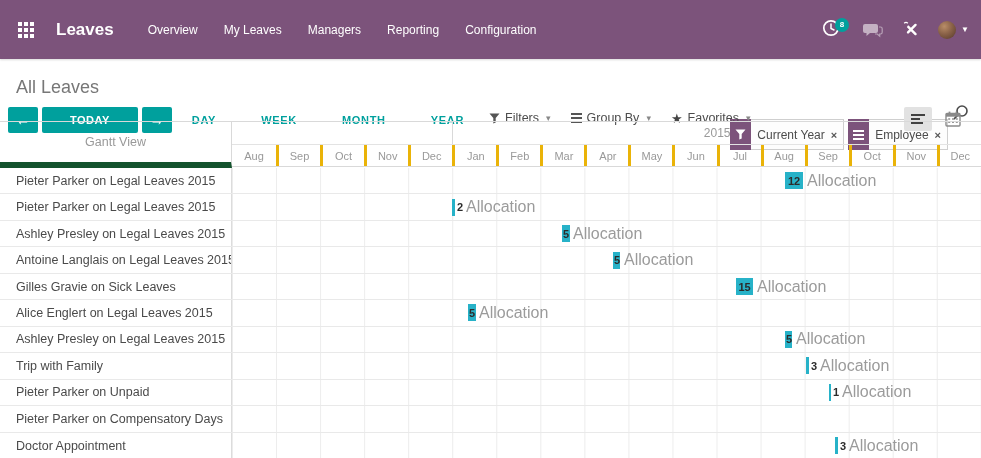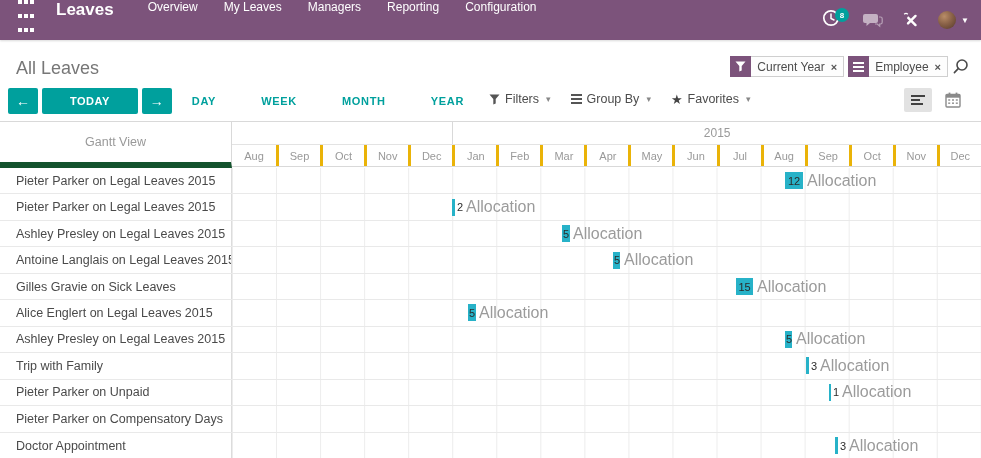--- a/index.html
+++ b/index.html
@@ -1,20 +1,20 @@
 <!DOCTYPE html>
 <html><head>
 <meta charset="utf-8">
 <style>
   * { margin:0; padding:0; box-sizing:border-box; }
   html,body { width:981px; height:458px; overflow:hidden; background:#fff;
     font-family:"Liberation Sans", sans-serif; }
 
   
-  .navbar { height:40px; background:#7c537b; display:flex; 
+  .navbar { height:59px; background:#7c537b; display:flex; align-items:center;
     padding:0 12px; box-shadow:0 1px 2px rgba(0,0,0,.15); position:relative; z-index:5; }
   .apps-grid { display:grid; grid-template-columns:repeat(3,4px); grid-gap:2px;
     margin:0 0 0 6px; cursor:pointer; }
   .apps-grid i { width:4px; height:4px; background:#fff; display:block; }
   .app-title { color:#fff; font-size:17px; font-weight:700; margin:0 34px 0 22px; }
   .nav-menu { display:flex; gap:26px; }
   .nav-menu span { color:#fff; font-size:12px; cursor:pointer; }
   .nav-right { margin-left:auto; display:flex; align-items:center; gap:19px; }
   .clock-wrap { position:relative; width:22px; height:22px; }
   .badge { position:absolute; top:-1px; right:-5px; width:14px; height:14px;
@@ -22,21 +22,21 @@
     display:flex; align-items:center; justify-content:center; }
   .avatar-wrap { display:flex; align-items:center; gap:5px; cursor:pointer; }
   .avatar { width:18px; height:18px; border-radius:50%;
     background:radial-gradient(circle at 35% 30%, #b98d68 0%, #8a6248 45%, #54382a 100%); }
   .caret-w { color:#fff; font-size:8px; }
 
   
   .control { position:relative; height:80px; background:#fff; }
   .page-title { position:absolute; left:16px; top:18px; font-size:18px; color:#777; }
   .search-row { position:absolute; top:16px; right:12px; display:flex; align-items:center; }
-  .facet { display:flex; align-items:stretch; margin-right:4px; height:21px; }
+  .facet { display:flex; align-items:stretch; margin-right:4px; height:31px;margin-top:44px; }
   .facet-icon { width:21px; background:#7c537b; display:flex; align-items:center;
     justify-content:center; }
   .facet-label { border:1px solid #cfcfcf; border-left:none; background:#fdfdfd;
     display:flex; align-items:center; gap:6px; padding:0 6px; font-size:12px; color:#4c4c4c; }
   .facet-x { font-weight:700; font-size:11px; color:#555; cursor:pointer; }
   .search-input { border:none; outline:none; font-size:13px; color:#555; width:300px;
     margin-left:8px; font-family:"Liberation Sans",sans-serif; }
   .search-input::placeholder { color:#c9c9c9; }
   .group-glyph i { display:block; width:11px; height:2px; background:#fff; margin:2px 0; }
 
@@ -83,21 +83,21 @@
   .g-row:last-child { border-bottom:none; }
   .row-label { width:232px; border-right:1px solid #dcdcdc; display:flex; align-items:center;
     padding-left:16px; font-size:12.5px; color:#4a4a4a; cursor:pointer; white-space:nowrap;
     overflow:hidden; }
   .row-chart { flex:1; position:relative;
     background-image:linear-gradient(to right, #ececec 1px, transparent 1px);
     background-size:calc(100% / 17) 100%; }
   .bar { position:absolute; top:50%; margin-top:-8.5px; height:17px; background:#27b2c8;
     cursor:pointer; }
   .bar-num { position:absolute; top:50%; margin-top:-7px; height:14px; line-height:14px;
-    font-size:11px; font-weight:400; color:#2b2b2b; }
+    font-size:11px; font-weight:700; color:#2b2b2b; }
   .bar-alloc { position:absolute; top:50%; margin-top:-7px; height:14px; line-height:14px;
     font-size:16px; color:#9b9b9b; white-space:nowrap; }
 
   svg { display:block; }
 </style>
 </head>
 <body>
 
 <div class="navbar">
   <div class="apps-grid">

